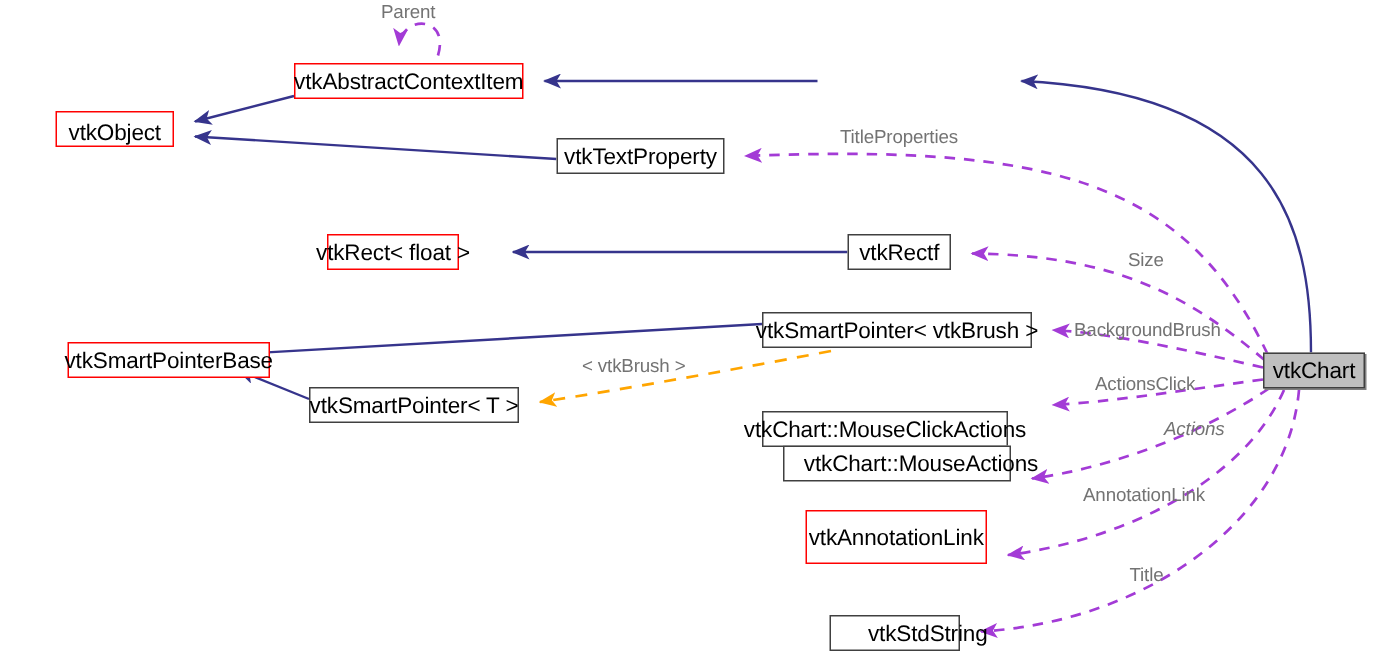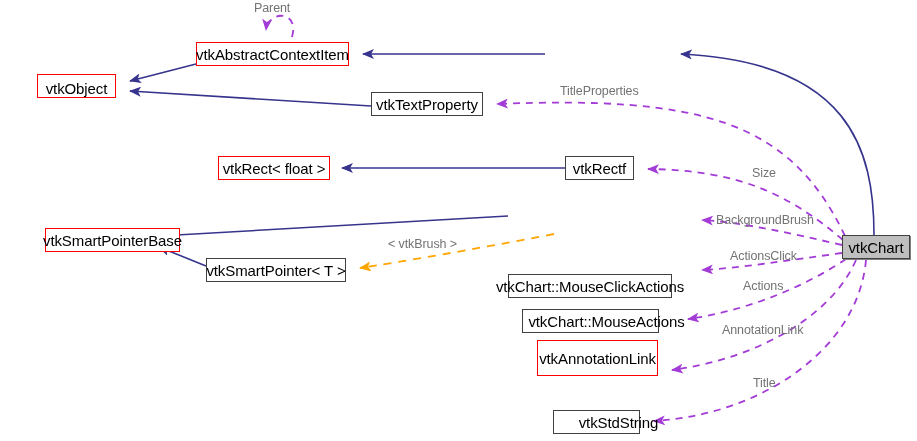--- a/index.html
+++ b/index.html
@@ -122,60 +122,63 @@
 
   <div class="node-box red" style="left:196px; top:42px; width:153px; height:24px;">
     <span class="label">vtkAbstractContextItem</span>
   </div>
 
 
   <div class="node-box" style="left:371px; top:92px; width:112px; height:24px;">
     <span class="label">vtkTextProperty</span>
   </div>
 
-  <div class="node-box red" style="left:218px; top:156px; width:112px; height:24px;">
+  <div class="node-box red" style="left:218px; top:156px; width:88px; height:24px;">
     <span class="label">vtkRect&lt; float &gt;</span>
   </div>
 
   <div class="node-box" style="left:565px; top:156px; width:69px; height:24px;">
     <span class="label">vtkRectf</span>
   </div>
 
   <div class="node-box red" style="left:10px; top:228px; width:135px; height:24px;margin-left:35px;">
     <span class="label">vtkSmartPointerBase</span>
   </div>
 
+  <div class="node-box" style="left:508px; top:208px; width:180px; height:24px;">
+    <span class="label">vtkSmartPointer&lt; vtkBrush &gt;</span>
+  </div>
 
   <div class="node-box" style="left:206px; top:258px; width:140px; height:24px;">
     <span class="label">vtkSmartPointer&lt; T &gt;</span>
   </div>
 
   <div class="node-box" style="left:508px; top:274px; width:164px; height:24px;">
     <span class="label">vtkChart::MouseClickActions</span>
   </div>
 
-  <div class="node-box" style="left:522px; top:309px; width:137px; height:24px;padding-left:32px;">
+  <div class="node-box" style="left:522px; top:297px; width:152px; height:24px;padding-left:32px;">
     <span class="label">vtkChart::MouseActions</span>
   </div>
 
   <div class="node-box red" style="left:537px; top:340px; width:121px; height:36px;">
     <span class="label">vtkAnnotationLink</span>
   </div>
 
   <div class="node-box" style="left:553px; top:410px; width:87px; height:24px;padding-left:44px;">
     <span class="label">vtkStdString</span>
   </div>
 
   <div class="node-box current" style="left:842px; top:235px; width:68px; height:24px;">
     <span class="label">vtkChart</span>
   </div>
 
   <div class="edge-label" style="left:254px; top:1px;">Parent</div>
   <div class="edge-label" style="left:560px; top:84px;">TitleProperties</div>
   <div class="edge-label" style="left:752px; top:166px;">Size</div>
   <div class="edge-label" style="left:716px; top:213px;">BackgroundBrush</div>
   <div class="edge-label" style="left:730px; top:249px;">ActionsClick</div>
-  <div class="edge-label" style="left:743px; top:279px;">Actions</div>
+  <div class="edge-label" style="left:776px; top:279px;font-style:italic;">Actions</div>
   <div class="edge-label" style="left:722px; top:323px;">AnnotationLink</div>
   <div class="edge-label" style="left:753px; top:376px;">Title</div>
   <div class="edge-label" style="left:388px; top:237px;">&lt; vtkBrush &gt;</div>
 
 </div>
 
 </body></html>

